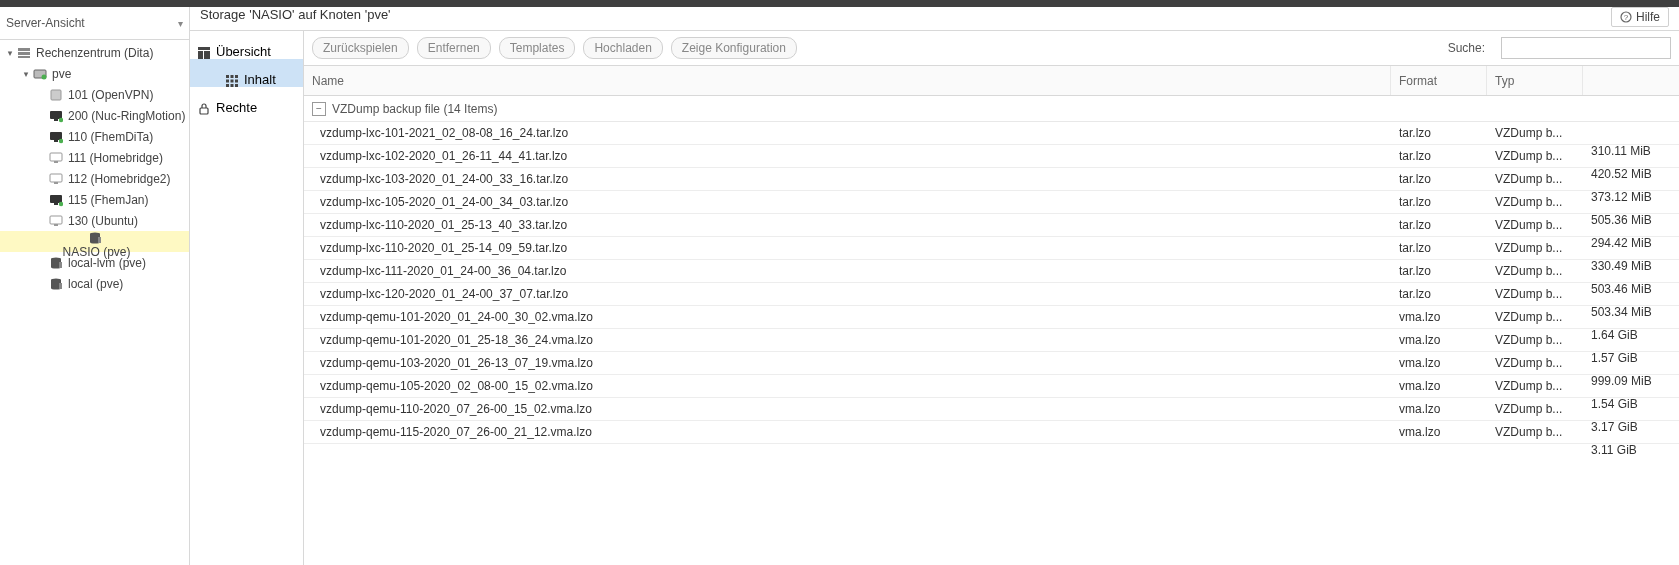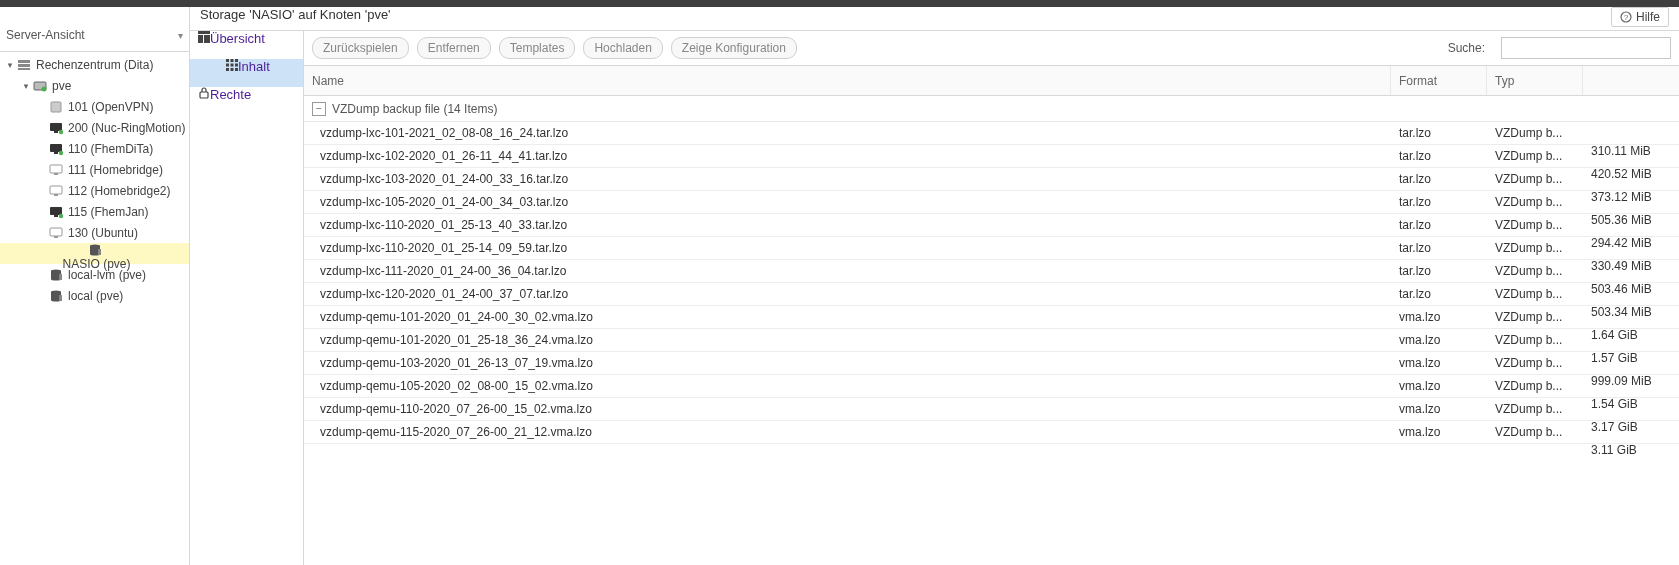--- a/index.html
+++ b/index.html
@@ -1,35 +1,35 @@
 <!DOCTYPE html>
 <html><head>
 <meta charset="utf-8">
 <style>
 * { box-sizing: border-box; margin: 0; padding: 0; }
 body { font-family: "Helvetica Neue", Arial, sans-serif; font-size: 13px; color: #333; background: #fff; width: 1679px; height: 565px; overflow: hidden; }
 .topbar { height: 7px; background: #3f3f3f; }
 .main { display: flex; height: 558px; }
 .sidebar { width: 190px; border-right: 1px solid #d8d8d8; background: #fff; display: flex; flex-direction: column; }
-.view-select { height: 24px; border-bottom: 1px solid #d8d8d8; display: flex; align-items: center; padding: 16px 6px; font-size: 12px; color: #555; cursor: pointer; background: #fff; margin-top: 12px; }
+.view-select { height: 24px; border-bottom: 1px solid #d8d8d8; display: flex; align-items: center; padding: 16px 6px; font-size: 12px; color: #555; cursor: pointer; background: #fff; }
 .view-select .chev { margin-left: auto; color: #888; font-size: 10px; }
 .tree { flex: 1; overflow: auto; padding-top: 2px; }
 .tree-row { display: flex; align-items: center; height: 21px; padding-left: 4px; cursor: pointer; white-space: nowrap; }
 .tree-row.selected { background: #fef9c3; flex-direction: column; }
 .tree-indent { display: inline-block; }
 .tree-toggle { width: 12px; text-align: center; color: #666; font-size: 9px; }
 .tree-icon { width: 16px; height: 16px; margin-right: 4px; display: inline-flex; align-items: center; justify-content: center; }
 .tree-label { font-size: 12px; color: #444; }
 .content { flex: 1; display: flex; flex-direction: column; }
 .content-header { height: 24px; border-bottom: 1px solid #d8d8d8; display: flex; align-items: flex-start; padding: 0 10px; }
 .content-title { font-size: 13px; color: #333; }
 .help-btn { margin-left: auto; border: 1px solid #d0d0d0; background: #fff; padding: 2px 8px; font-size: 12px; color: #444; cursor: pointer; border-radius: 2px; display: flex; align-items: center; gap: 4px; }
 .content-body { flex: 1; display: flex; }
 .innernav { width: 114px; border-right: 1px solid #d8d8d8; background: #fff; }
-.innernav-row { display: flex; align-items: flex-start; height: 28px; padding: 0 8px; cursor: pointer; font-size: 13px; color: #4c1d95; }
+.innernav-row { display: flex; align-items: flex-end; height: 28px; padding: 0 8px; cursor: pointer; font-size: 13px; color: #000000; gap: 6px; }
 .innernav-row.selected { background: #cde2f6; padding-left: 36px; }
 .table-area { flex: 1; display: flex; flex-direction: column; }
 .toolbar { height: 35px; border-bottom: 1px solid #d8d8d8; display: flex; align-items: center; padding: 0 8px; gap: 8px; }
 .tbtn { border: 1px solid #d0d0d0; background: #f8f8f8; padding: 3px 10px; font-size: 12px; color: #888; border-radius: 10px; cursor: default; }
 .toolbar .spacer { flex: 1; }
 .search-label { font-size: 12px; color: #555; margin-right: 8px; }
 .search-input { border: 1px solid #c8c8c8; height: 22px; width: 170px; padding: 0 4px; font-size: 12px; }
 .grid-header { height: 30px; border-bottom: 1px solid #d8d8d8; display: flex; background: #fafafa; font-size: 12px; color: #666; }
 .grid-header .cell { display: flex; align-items: center; padding: 0 8px; border-right: 1px solid #e8e8e8; text-align: right; }
 .col-name { flex: 1; }

